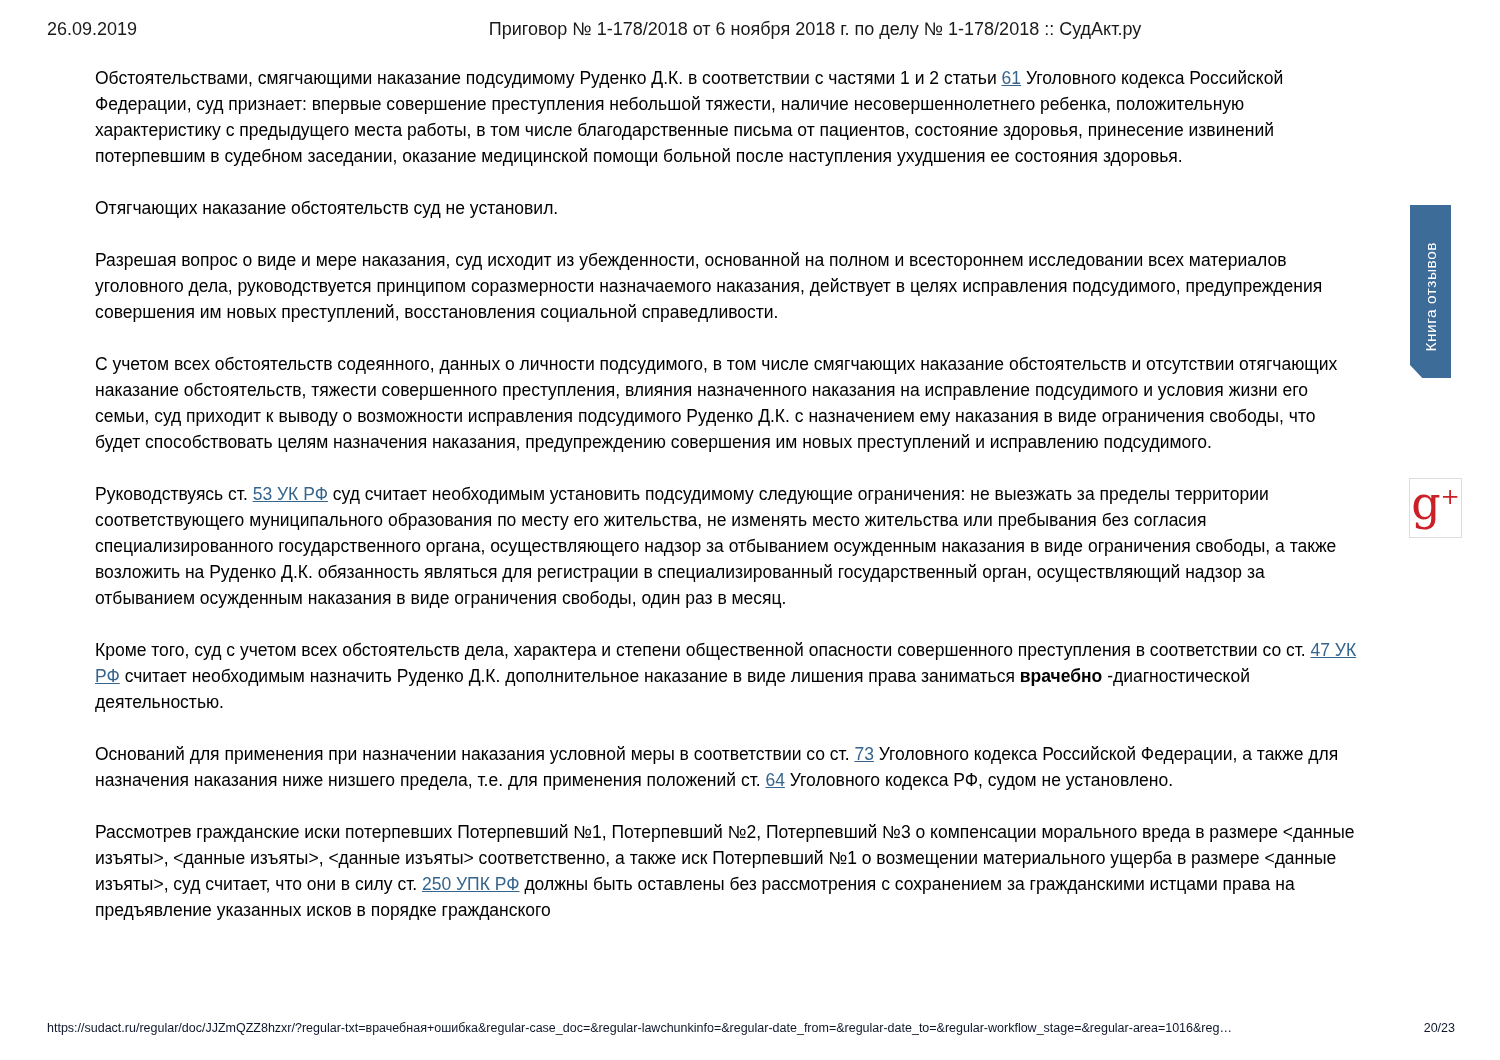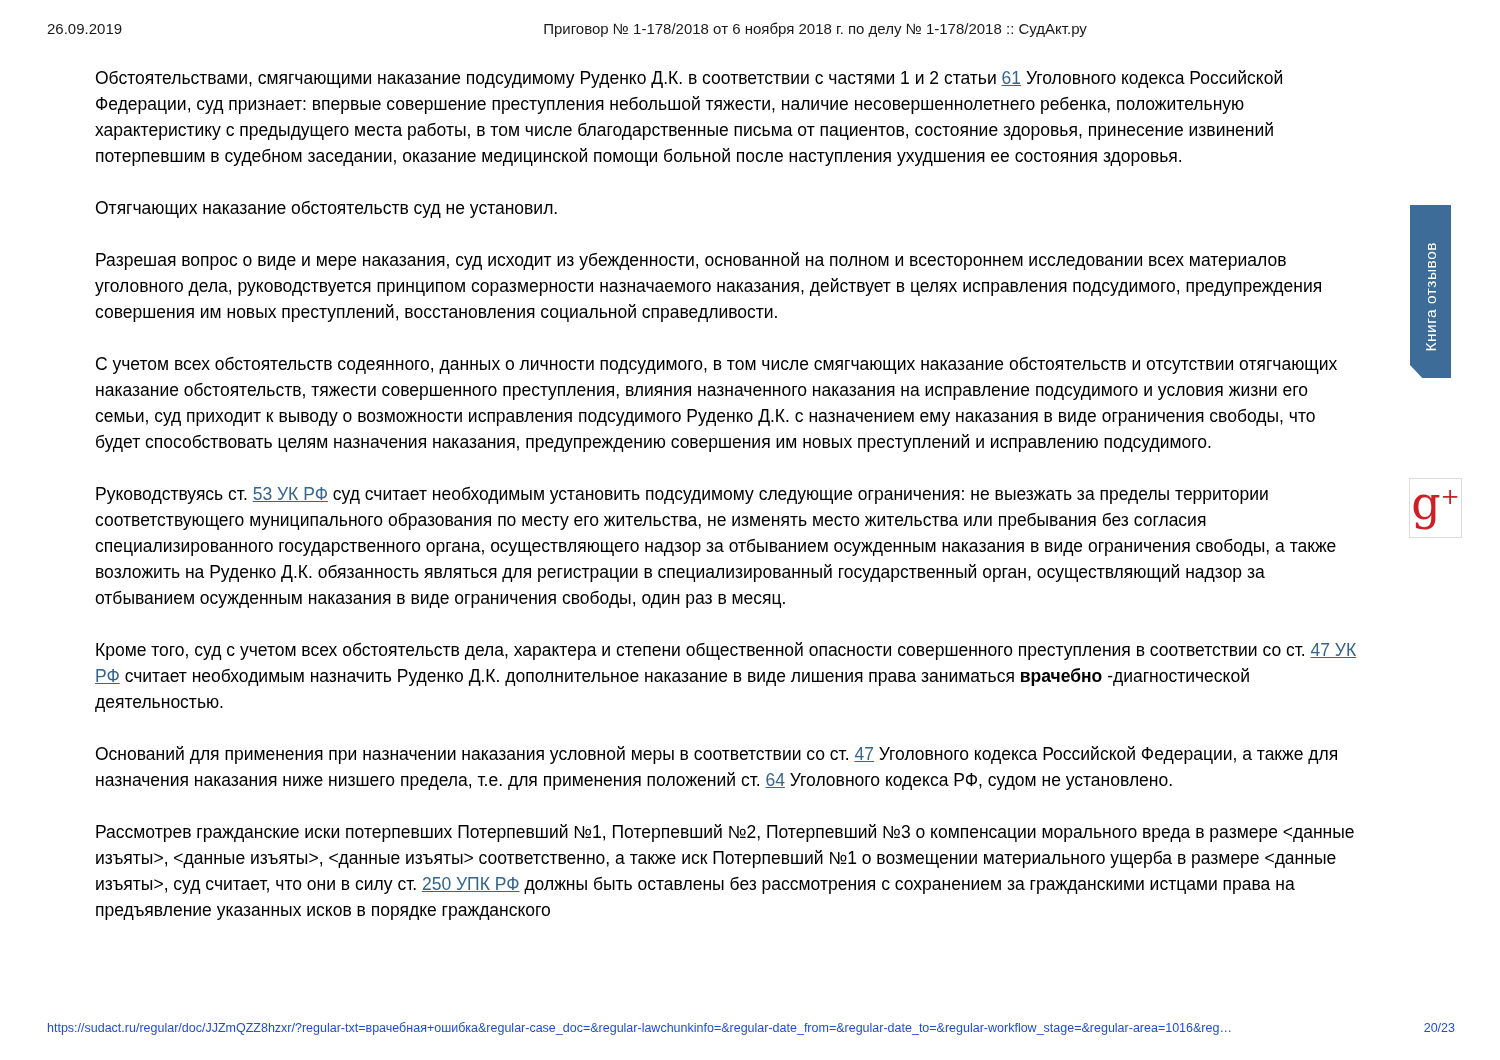--- a/index.html
+++ b/index.html
@@ -15,21 +15,21 @@
     background:#ffffff;
     position:relative;
     overflow:hidden;
     font-family:"Liberation Sans", sans-serif;
     color:var(--text-color);
   }
 
   
   .print-header{
     position:absolute;top:22px;left:0;width:1500px;height:18px;
-    font-size:15px;line-height:14px;color:#1a1a1a;
+    font-size:18px;line-height:14px;color:#1a1a1a;
   }
   .header-date{position:absolute;left:47px;top:0;}
   .header-title{position:absolute;left:815px;top:0;transform:translateX(-50%);white-space:nowrap;}
 
   
   .content{
     position:absolute;left:95px;top:49px;width:1262px;
     font-size:17.5px;line-height:26px;color:#000;
   }
   .content p{margin:16px 0 26px 0;}
@@ -70,41 +70,41 @@
     color:var(--gplus-color);
     display:flex;align-items:flex-start;
     margin-top:1px;
   }
   .gplus-g{font-size:46px;line-height:1;}
   .gplus-plus{font-size:23px;line-height:1;margin-top:5px;}
 
   
   .print-footer{
     position:absolute;top:1021px;left:0;width:1500px;height:18px;
-    font-size:12.5px;line-height:14px;color:#1d4ed8;
+    font-size:12.5px;line-height:14px;color:#0f172a;
   }
   .footer-url{position:absolute;left:47px;top:0;white-space:nowrap;}
   .footer-page{position:absolute;right:45px;top:0;margin-left:8px;}
 </style>
 </head>
 <body>
 
 <div class="print-header">
   <span class="header-date">26.09.2019</span>
   <span class="header-title">Приговор № 1-178/2018 от 6 ноября 2018 г. по делу № 1-178/2018 :: СудАкт.ру</span>
 </div>
 
 <div class="content">
     <p>Обстоятельствами, смягчающими наказание подсудимому Руденко Д.К. в соответствии с частями 1 и 2 статьи <a class="doc-link">61</a> Уголовного кодекса Российской Федерации, суд признает: впервые совершение преступления небольшой тяжести, наличие несовершеннолетнего ребенка, положительную характеристику с предыдущего места работы, в том числе благодарственные письма от пациентов, состояние здоровья, принесение извинений потерпевшим в судебном заседании, оказание медицинской помощи больной после наступления ухудшения ее состояния здоровья.</p>
     <p>Отягчающих наказание обстоятельств суд не установил.</p>
     <p>Разрешая вопрос о виде и мере наказания, суд исходит из убежденности, основанной на полном и всестороннем исследовании всех материалов уголовного дела, руководствуется принципом соразмерности назначаемого наказания, действует в целях исправления подсудимого, предупреждения совершения им новых преступлений, восстановления социальной справедливости.</p>
     <p>С учетом всех обстоятельств содеянного, данных о личности подсудимого, в том числе смягчающих наказание обстоятельств и отсутствии отягчающих наказание обстоятельств, тяжести совершенного преступления, влияния назначенного наказания на исправление подсудимого и условия жизни его семьи, суд приходит к выводу о возможности исправления подсудимого Руденко Д.К. с назначением ему наказания в виде ограничения свободы, что будет способствовать целям назначения наказания, предупреждению совершения им новых преступлений и исправлению подсудимого.</p>
     <p>Руководствуясь ст. <a class="doc-link">53 УК РФ</a> суд считает необходимым установить подсудимому следующие ограничения: не выезжать за пределы территории соответствующего муниципального образования по месту его жительства, не изменять место жительства или пребывания без согласия специализированного государственного органа, осуществляющего надзор за отбыванием осужденным наказания в виде ограничения свободы, а также возложить на Руденко Д.К. обязанность являться для регистрации в специализированный государственный орган, осуществляющий надзор за отбыванием осужденным наказания в виде ограничения свободы, один раз в месяц.</p>
     <p>Кроме того, суд с учетом всех обстоятельств дела, характера и степени общественной опасности совершенного преступления в соответствии со ст. <a class="doc-link">47 УК РФ</a> считает необходимым назначить Руденко Д.К. дополнительное наказание в виде лишения права заниматься <strong>врачебно</strong> -диагностической деятельностью.</p>
-    <p>Оснований для применения при назначении наказания условной меры в соответствии со ст. <a class="doc-link">47</a> Уголовного кодекса Российской Федерации, а также для назначения наказания ниже низшего предела, т.е. для применения положений ст. <a class="doc-link">64</a> Уголовного кодекса РФ, судом не установлено.</p>
+    <p>Оснований для применения при назначении наказания условной меры в соответствии со ст. <a class="doc-link">73</a> Уголовного кодекса Российской Федерации, а также для назначения наказания ниже низшего предела, т.е. для применения положений ст. <a class="doc-link">64</a> Уголовного кодекса РФ, судом не установлено.</p>
     <p>Рассмотрев гражданские иски потерпевших Потерпевший №1, Потерпевший №2, Потерпевший №3 о компенсации морального вреда в размере &lt;данные изъяты&gt;, &lt;данные изъяты&gt;, &lt;данные изъяты&gt; соответственно, а также иск Потерпевший №1 о возмещении материального ущерба в размере &lt;данные изъяты&gt;, суд считает, что они в силу ст. <a class="doc-link">250 УПК РФ</a> должны быть оставлены без рассмотрения с сохранением за гражданскими истцами права на предъявление указанных исков в порядке гражданского</p>
   </div>
 
 <div class="side-tab">
   <span class="side-tab-label">Книга отзывов</span>
 </div>
 
 <div class="gplus">
   <span class="gplus-glyph">
       <span class="gplus-g">g</span>

